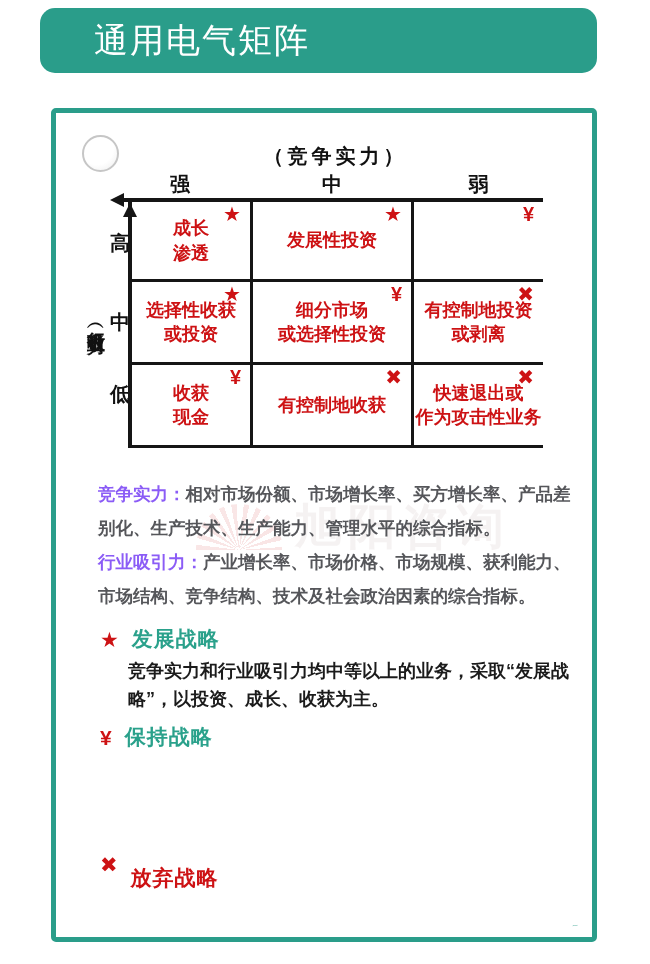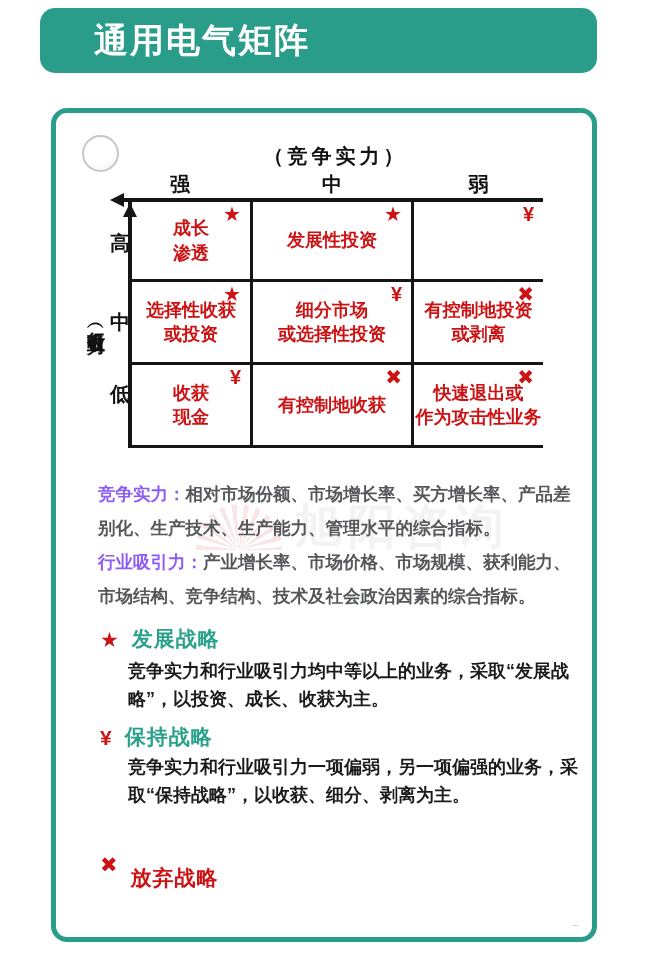--- a/index.html
+++ b/index.html
@@ -3,25 +3,25 @@
 <meta charset="utf-8">
 <style>
   * { margin:0; padding:0; box-sizing:border-box; }
   html,body { width:650px; height:964px; background:#ffffff; overflow:hidden;
               font-family:"Liberation Sans","DejaVu Sans",sans-serif; }
   .stage { position:relative; width:650px; height:964px; background:#fff; }
 
   
   .header { position:absolute; left:40px; top:8px; width:557px; height:65px;
             background:#2A9D8A; border-radius:15px; display:flex; align-items:center; }
-  .header-title { color:#ffffff; font-size:34px; font-weight:bold; padding-left:54px; letter-spacing:2px; }
+  .header-title { color:#ffffff; font-size:34px; font-weight:normal; padding-left:54px; letter-spacing:2px; }
 
   
   .card { position:absolute; left:51px; top:108px; width:546px; height:834px;
-          background:#ffffff; border:5px solid #2A9D8A; border-radius:16px; }
+          background:#ffffff; border:5px solid #2A9D8A; border-radius:5px; }
 
   .bullet-circle { position:absolute; left:26px; top:22px; width:37px; height:37px;
             border-radius:50%; border:2px solid #c6c6c6;
             background:radial-gradient(circle at 40% 35%, #ffffff 55%, #ececec 100%); }
 
   .x-axis-title { position:absolute; left:72px; top:30px; width:415px; text-align:center;
             font-size:20px; font-weight:bold; color:#111; letter-spacing:4px; }
 
   .y-axis-title { position:absolute; left:27px; top:132px; height:150px; width:26px;
             writing-mode:vertical-rl; text-orientation:upright; display:flex; align-items:center; justify-content:center;
@@ -177,21 +177,20 @@
     <div class="strategy-head s1h">
       <span class="strategy-symbol">★</span>
       <span class="strategy-title">发展战略</span>
     </div>
     <div class="strategy-body s1b">竞争实力和行业吸引力均中等以上的业务，采取“发展战略”，以投资、成长、收获为主。</div>
 
     <div class="strategy-head s2h">
       <span class="strategy-symbol">¥</span>
       <span class="strategy-title">保持战略</span>
     </div>
-    <div class="strategy-body s2b">竞争实力和行业吸引力一项偏弱，另一项偏强的业务，采取“保持战略”，以收获、细分、剥离为主。</div>
 
     <div class="strategy-head s3h">
       <span class="strategy-symbol">✖</span>
       <span class="strategy-title red">放弃战略</span>
     </div>
 
     <div class="corner-watermark">~</div>
   </div>
 </div>
 

